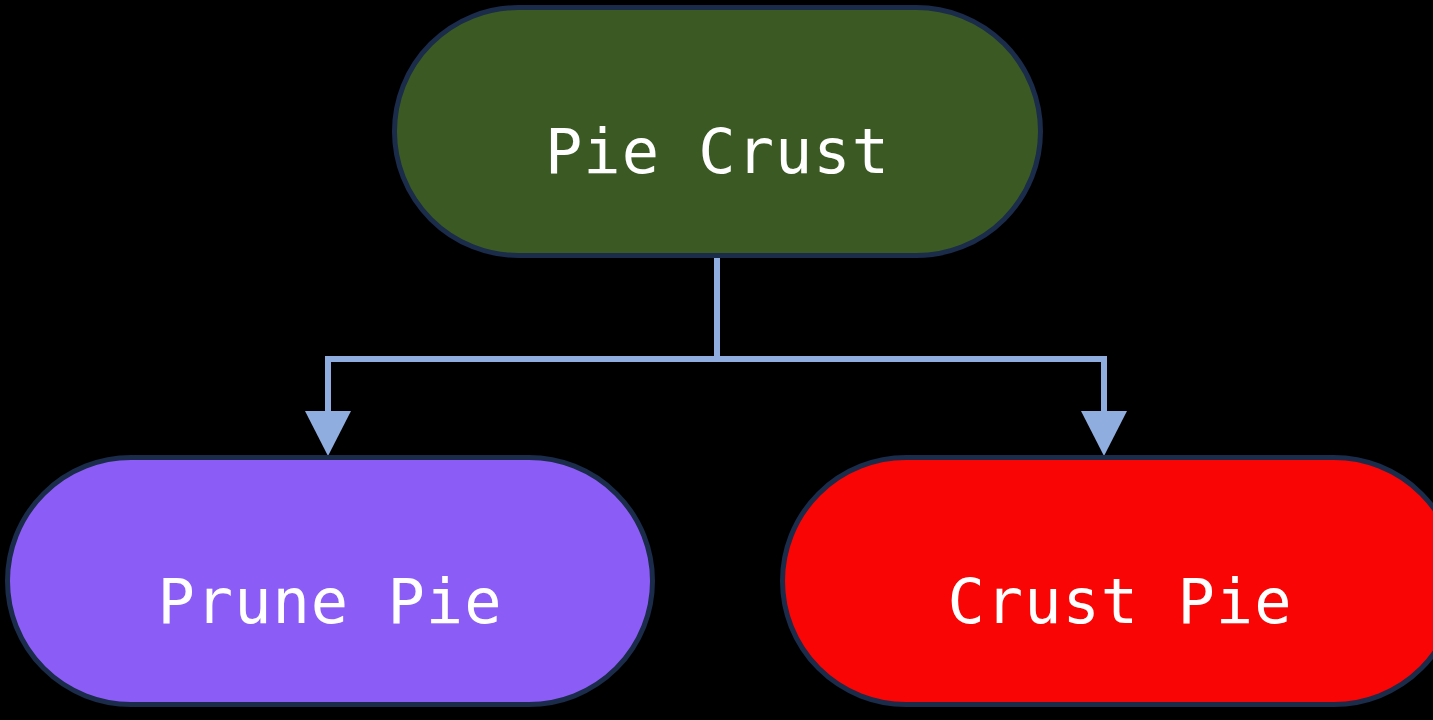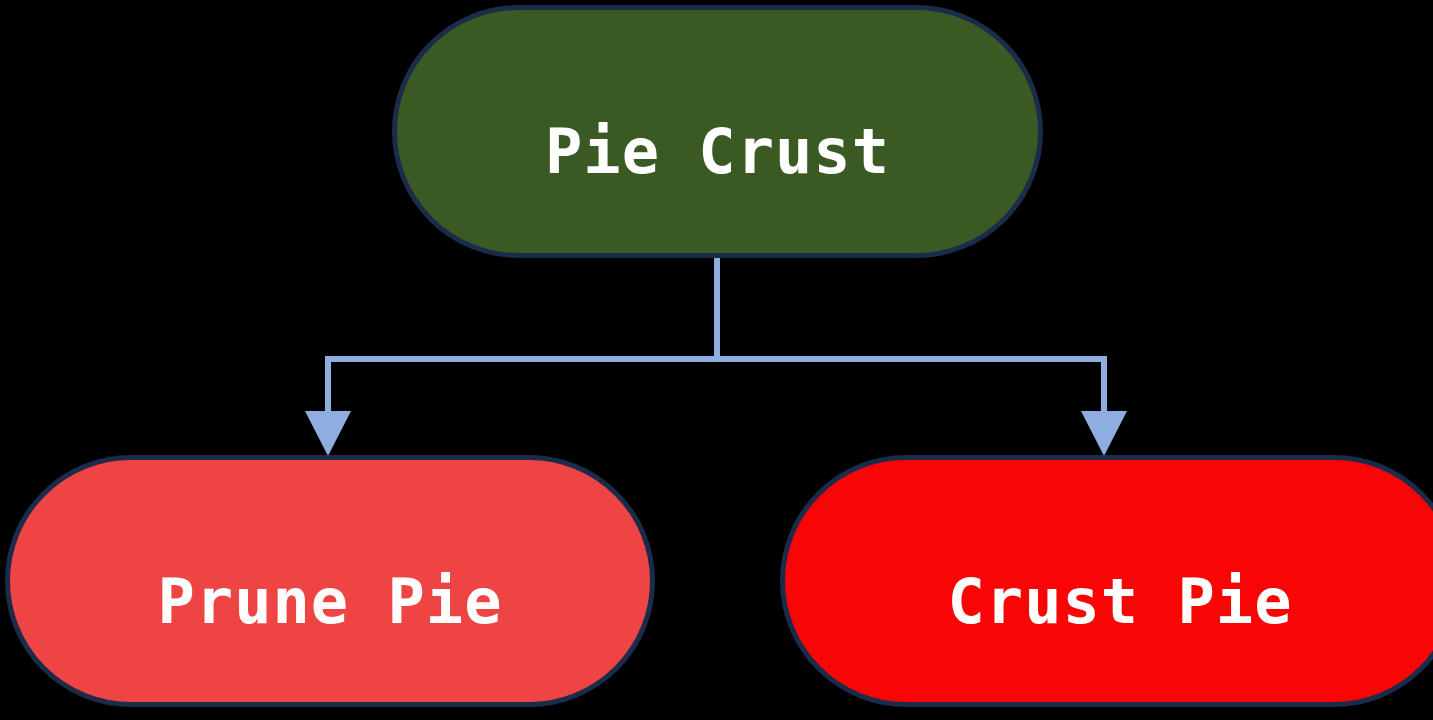--- a/index.html
+++ b/index.html
@@ -36,41 +36,41 @@
     justify-content: center;
     border-style: solid;
     border-width: 5px;
     border-color: #1b2b4a;
     border-radius: 130px;
     overflow: hidden;
   }
   .node-label {
     color: #ffffff;
     font-family: "DejaVu Sans Mono", "Liberation Mono", monospace;
-    font-weight: bold;
+    font-weight: normal;
     font-size: 62px;
     line-height: 1;
     letter-spacing: 1px;
     white-space: nowrap;
     text-align: center;
     margin-top: 41px;
   }
   #node-root {
     left: 392px;
     top: 5px;
     width: 651px;
     height: 253px;
     background: #3b5a23;
   }
   #node-prune {
     left: 5px;
     top: 455px;
     width: 650px;
     height: 252px;
-    background: #ef4444;
+    background: #8b5cf6;
   }
   #node-apple {
     left: 780px;
     top: 455px;
     width: 680px;
     height: 252px;
     background: #fa0505;
   }
 </style>
 </head>

